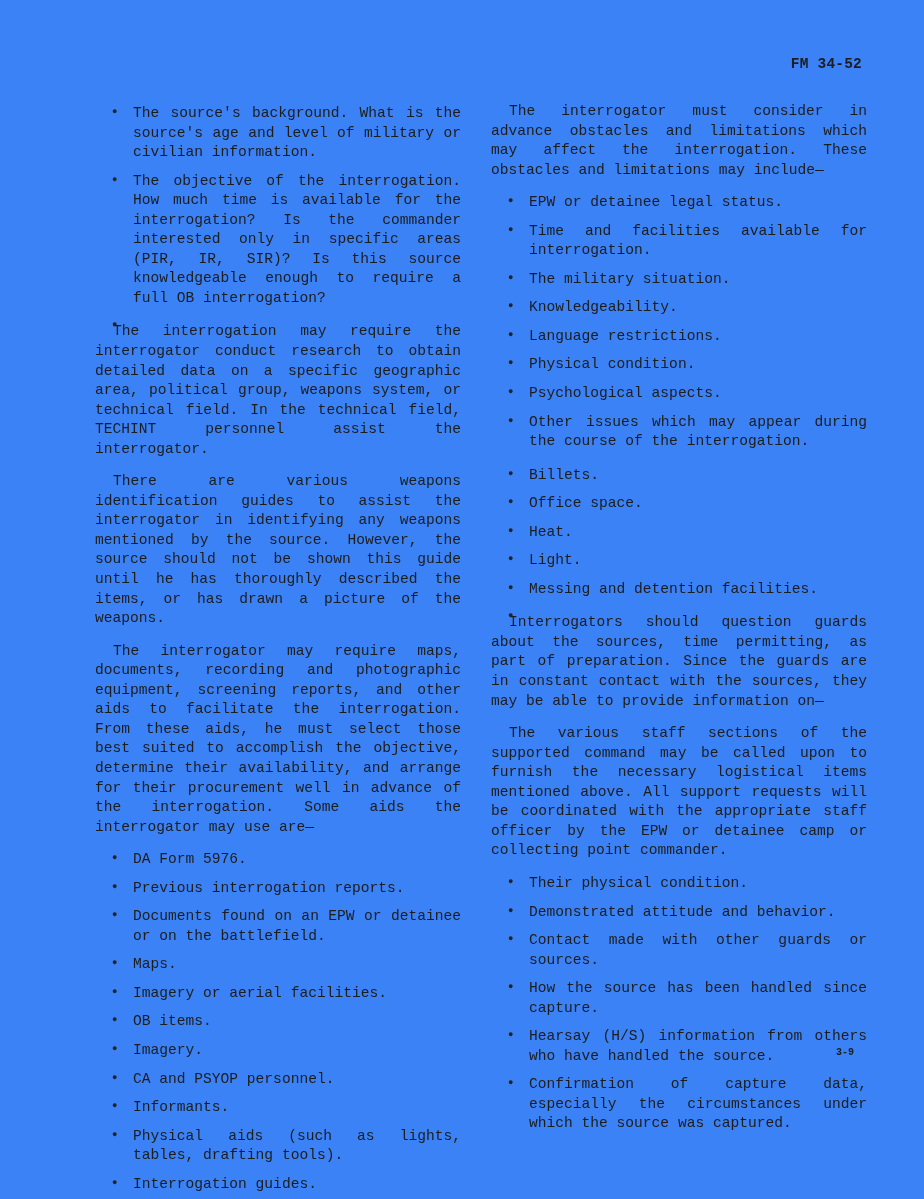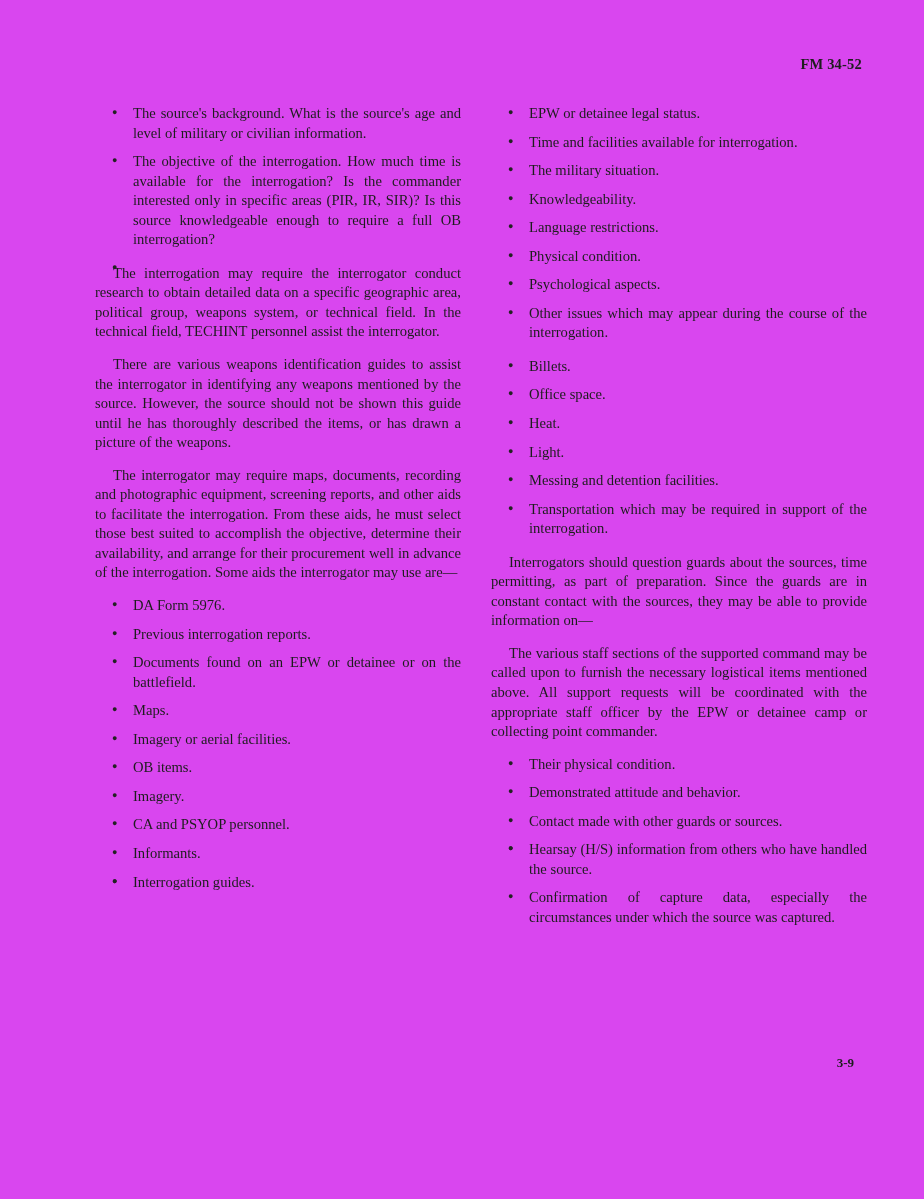--- a/index.html
+++ b/index.html
@@ -5,23 +5,23 @@
   html, body {
     margin: 0;
     padding: 0;
     background: #e8e8e6;
   }
   .page {
     position: relative;
     width: 924px;
     height: 1199px;
     margin: 0 auto;
-    background: #d946ef;
+    background: #3b82f6;
     color: #1d1d1d;
-    font-family: Liberation Serif, serif;
+    font-family: Liberation Mono, monospace;
     font-size: 14.6px;
     line-height: 1.34;
     overflow: hidden;
   }
   .doc-header {
     position: absolute;
     top: 55px;
     right: 62px;
     font-weight: bold;
     font-size: 14.5px;
@@ -57,24 +57,24 @@
   .bullets .marker {
     position: absolute;
     left: 0;
     top: 4px;
     font-size: 9px;
     line-height: 1;
     color: #222;
   }
   .page-number {
     position: absolute;
-    bottom: 128px;
+    bottom: 140px;
     right: 70px;
     font-weight: bold;
-    font-size: 13px;
+    font-size: 10px;
   }
 </style>
 </head>
 <body>
 
 <div class="page">
   <div class="doc-header">FM 34-52</div>
 
   <div class="columns">
     <div class="col col-left">
@@ -89,50 +89,51 @@
         <ul class="bullets">
           <li><span class="marker">●</span><span>DA Form 5976.</span></li>
           <li><span class="marker">●</span><span>Previous interrogation reports.</span></li>
           <li><span class="marker">●</span><span>Documents found on an EPW or detainee or on the battlefield.</span></li>
           <li><span class="marker">●</span><span>Maps.</span></li>
           <li><span class="marker">●</span><span>Imagery or aerial facilities.</span></li>
           <li><span class="marker">●</span><span>OB items.</span></li>
           <li><span class="marker">●</span><span>Imagery.</span></li>
           <li><span class="marker">●</span><span>CA and PSYOP personnel.</span></li>
           <li><span class="marker">●</span><span>Informants.</span></li>
-          <li><span class="marker">●</span></li>
+          <li><span class="marker">●</span><span>Physical aids (such as lights, tables, drafting tools).</span></li>
           <li><span class="marker">●</span><span>Interrogation guides.</span></li>
         </ul>
       </div>
     <div class="col col-right">
+        <p class="para">The interrogator must consider in advance obstacles and limitations which may affect the interrogation. These obstacles and limitations may include—</p>
         <ul class="bullets">
           <li><span class="marker">●</span><span>EPW or detainee legal status.</span></li>
           <li><span class="marker">●</span><span>Time and facilities available for interrogation.</span></li>
           <li><span class="marker">●</span><span>The military situation.</span></li>
           <li><span class="marker">●</span><span>Knowledgeability.</span></li>
           <li><span class="marker">●</span><span>Language restrictions.</span></li>
           <li><span class="marker">●</span><span>Physical condition.</span></li>
           <li><span class="marker">●</span><span>Psychological aspects.</span></li>
           <li><span class="marker">●</span><span>Other issues which may appear during the course of the interrogation.</span></li>
         </ul>
         <ul class="bullets">
           <li><span class="marker">●</span><span>Billets.</span></li>
           <li><span class="marker">●</span><span>Office space.</span></li>
           <li><span class="marker">●</span><span>Heat.</span></li>
           <li><span class="marker">●</span><span>Light.</span></li>
           <li><span class="marker">●</span><span>Messing and detention facilities.</span></li>
-          <li><span class="marker">●</span><span>Transportation which may be required in support of the interrogation.</span></li>
+          <li><span class="marker">●</span></li>
         </ul>
         <p class="para">Interrogators should question guards about the sources, time permitting, as part of preparation. Since the guards are in constant contact with the sources, they may be able to provide information on—</p>
         <p class="para">The various staff sections of the supported command may be called upon to furnish the necessary logistical items mentioned above. All support requests will be coordinated with the appropriate staff officer by the EPW or detainee camp or collecting point commander.</p>
         <ul class="bullets">
           <li><span class="marker">●</span><span>Their physical condition.</span></li>
           <li><span class="marker">●</span><span>Demonstrated attitude and behavior.</span></li>
           <li><span class="marker">●</span><span>Contact made with other guards or sources.</span></li>
-          <li><span class="marker">●</span></li>
+          <li><span class="marker">●</span><span>How the source has been handled since capture.</span></li>
           <li><span class="marker">●</span><span>Hearsay (H/S) information from others who have handled the source.</span></li>
           <li><span class="marker">●</span><span>Confirmation of capture data, especially the circumstances under which the source was captured.</span></li>
         </ul>
       </div>
   </div>
 
   <div class="page-number">3-9</div>
 </div>
 
 </body></html>

